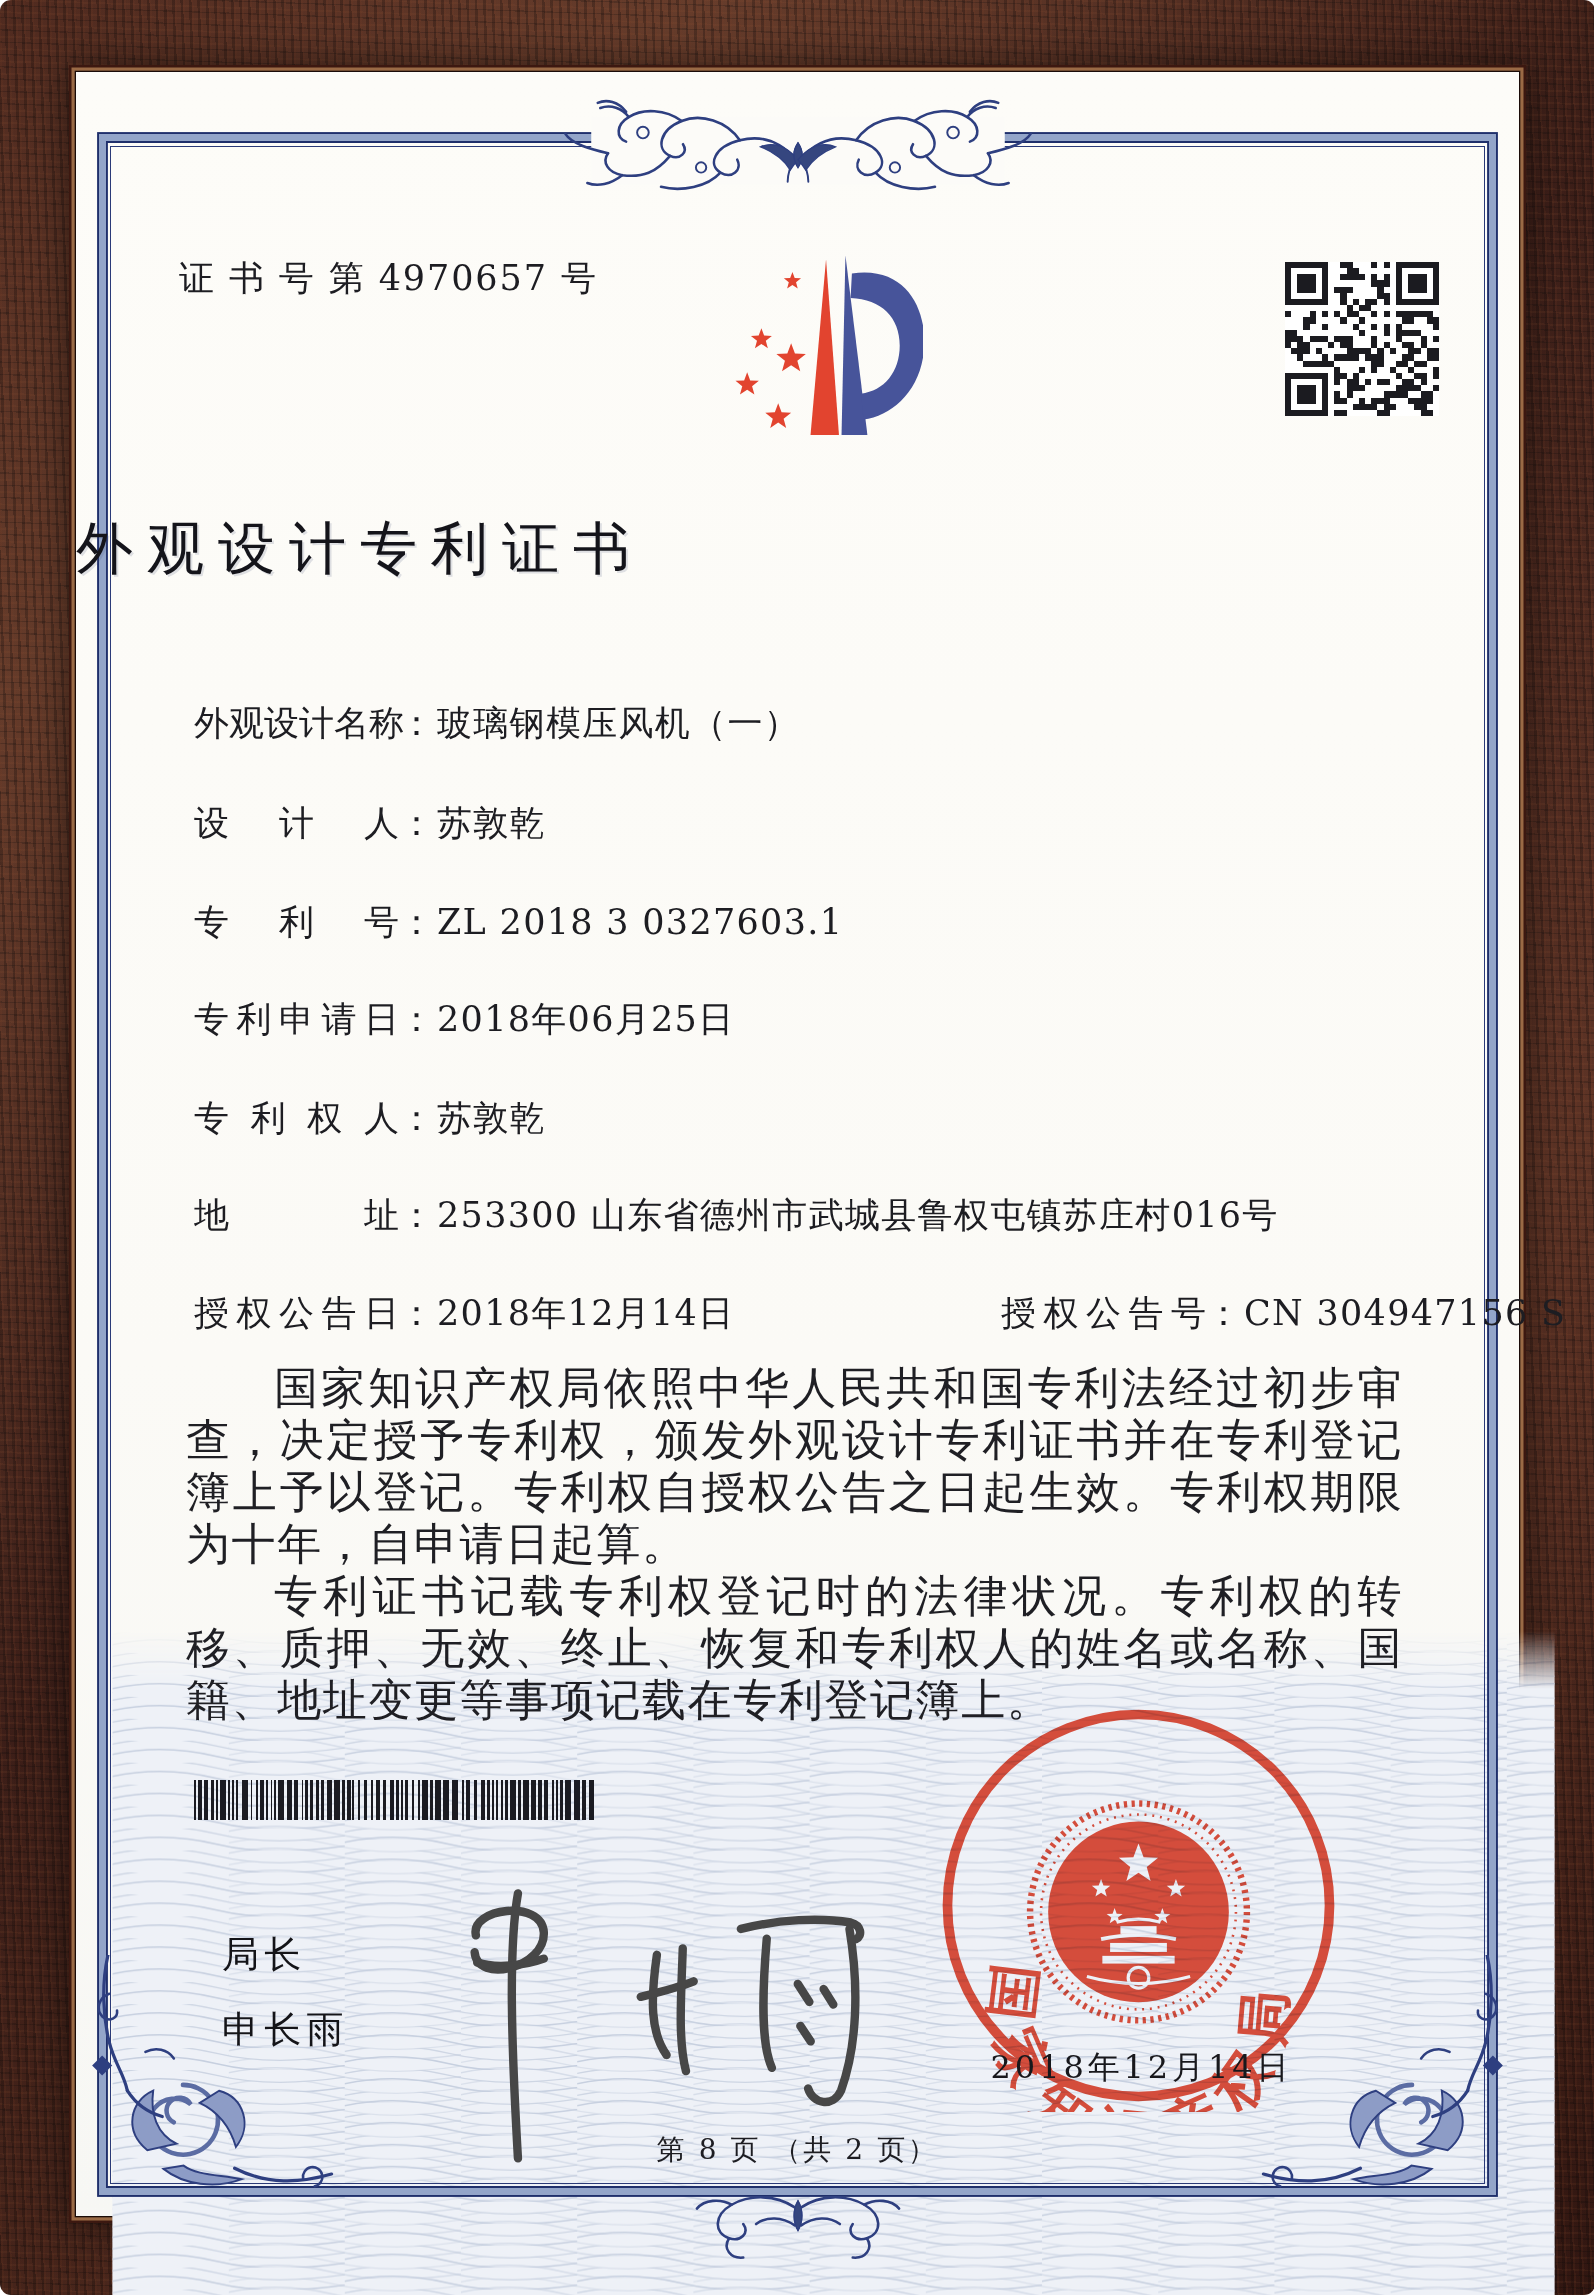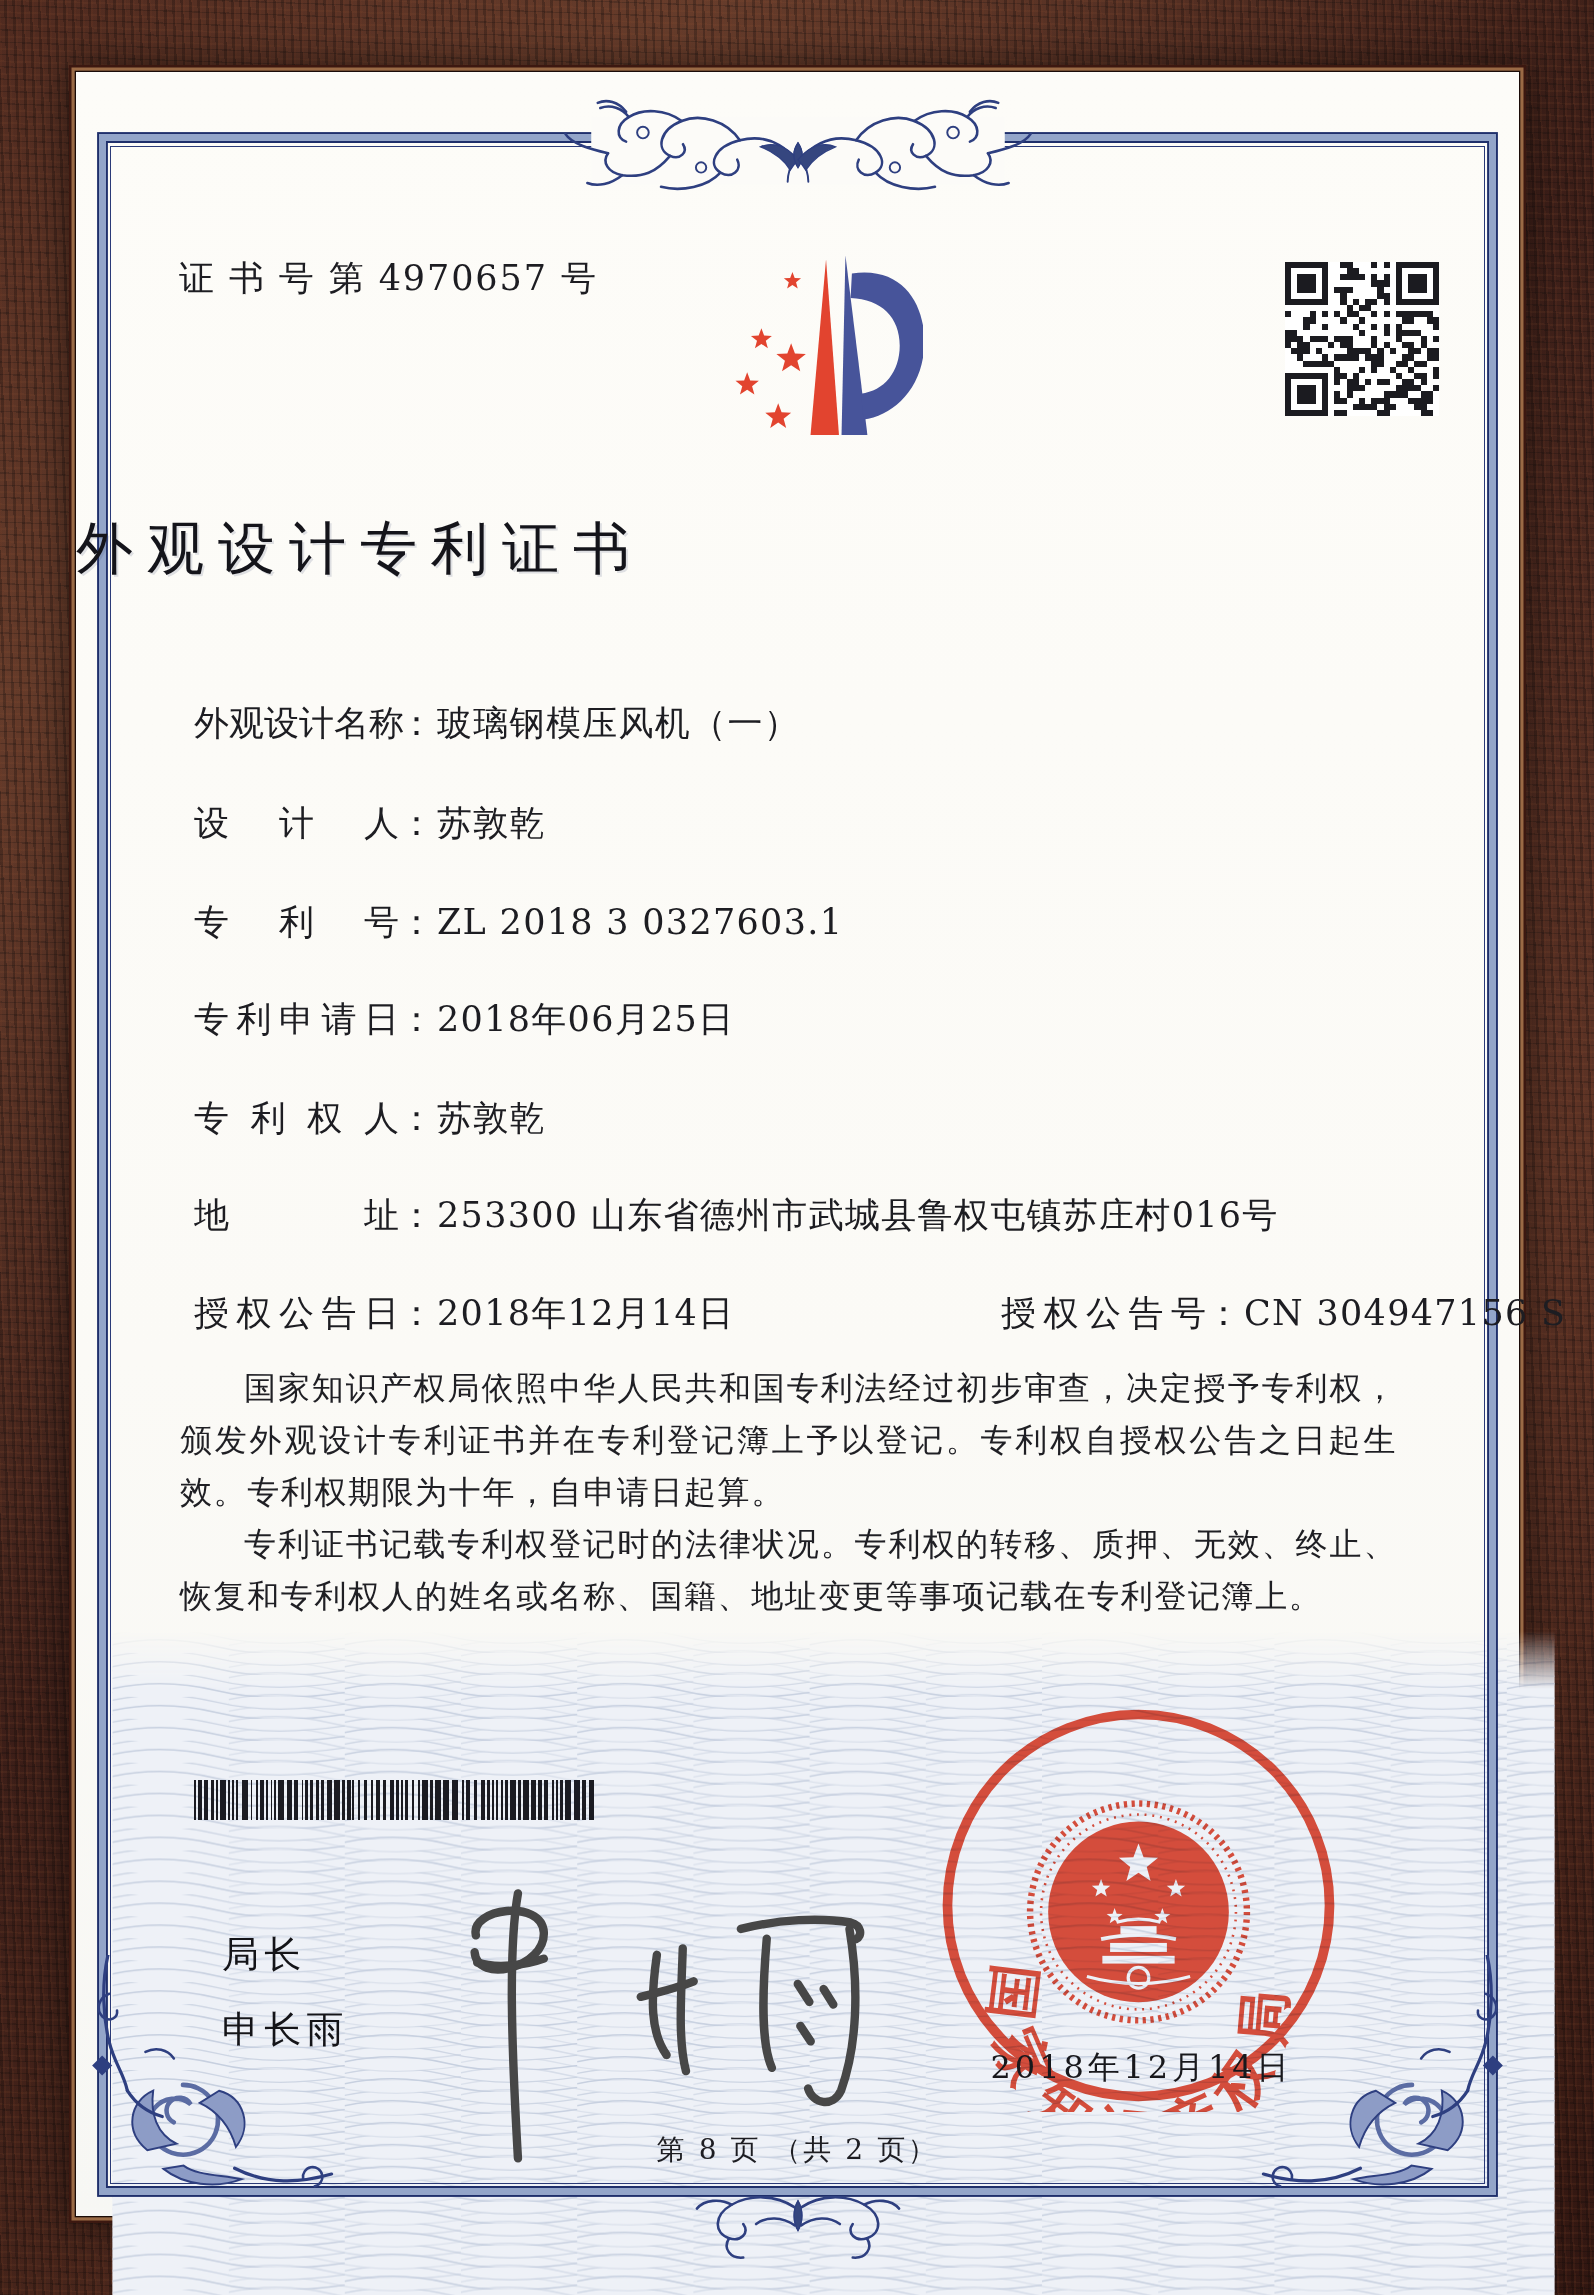--- a/index.html
+++ b/index.html
@@ -4,20 +4,21 @@
 <style>
   html,body{margin:0;padding:0;}
   .page{
     position:relative; width:1595px; height:2295px; overflow:hidden;
     font-family:"DejaVu Serif","Liberation Serif",serif;
     background:
       radial-gradient(140% 120% at 50% 40%, rgba(255,255,255,.07), rgba(0,0,0,.38)),
       repeating-linear-gradient(88deg, rgba(18,5,2,.30) 0 2.6px, rgba(125,58,32,.20) 2.6px 4.5px, rgba(18,5,2,0) 4.5px 8.4px),
       repeating-linear-gradient(2deg, rgba(0,0,0,.22) 0 1.3px, transparent 1.3px 5.2px, rgba(155,82,46,.16) 5.2px 7px, transparent 7px 12.3px),
       linear-gradient(135deg,#5a2a1c 0%,#6e3b26 18%,#401a12 45%,#643120 70%,#38140d 100%);
+    border-radius: 11px;
   }
   .paper{
     position:absolute; left:76px; top:72px; width:1443px; height:2144px;
     background:linear-gradient(180deg,#fdfcf8 0%,#fbfaf6 60%,#f7f7f4 100%);
     box-shadow:0 0 0 1.3px #1a0b08, 0 0 0 4.5px #9a6a45, 0 0 0 7px #3c1810, 0 0 36px 7.7px rgba(0,0,0,.5);
   }
   .band{
     position:absolute; inset:62px 22.6px 21px 22.6px;
     border:7.7px solid #93a5c9;
     box-shadow:0 0 0 1.9px #1f2f6b, inset 0 0 0 1.9px #1f2f6b;
@@ -43,22 +44,22 @@
     text-shadow:1.9px 1.9px 0 rgba(70,80,120,.16);
   }
   .frow{position:absolute; left:118px; right:77px; height:45px; font-size:35px; color:#1d1d22; white-space:nowrap;}
   .r1{top:628px;} .r2{top:728px;} .r3{top:827px;} .r4{top:924px;}
   .r5{top:1023px;} .r6{top:1120px;} .r7{top:1218px;}
   .lbl{display:inline-block; width:205px; text-align:justify; text-align-last:justify; vertical-align:top;}
   .colon{display:inline-block;}
   .val{margin-left:3px; letter-spacing:1.3px;}
   .grant2{position:absolute; left:807px; top:0;}
   .bodytext{
-    position:absolute; left:104px; width:1217px; top:1290px;
-    font-size:32px; line-height:52px; color:#1f1f24; text-align:justify;
+    position:absolute; left:110px; width:1217px; top:1290px;
+    font-size:44px; line-height:52px; color:#1f1f24; text-align:justify;
     letter-spacing:1.6px;
   }
   .bodytext p{margin:0; text-indent:2em;}
   .barcode{position:absolute; left:118px; top:1708px; width:406px; height:40px;}
   .signer{position:absolute; left:146px; font-size:37px; color:#141418; letter-spacing:5.2px;font-family:Liberation Mono, monospace;}
   .st1{top:1858px;} .st2{top:1933px;}
   .signature{position:absolute; left:303px; top:1760px; width:517px; height:349px;}
   .seal{position:absolute; left:856px; top:1627px; width:413px; height:413px; opacity:.93; mix-blend-mode:multiply;}
   .sealdate{
     position:absolute; left:904px; top:1974px; width:323px; text-align:center;

